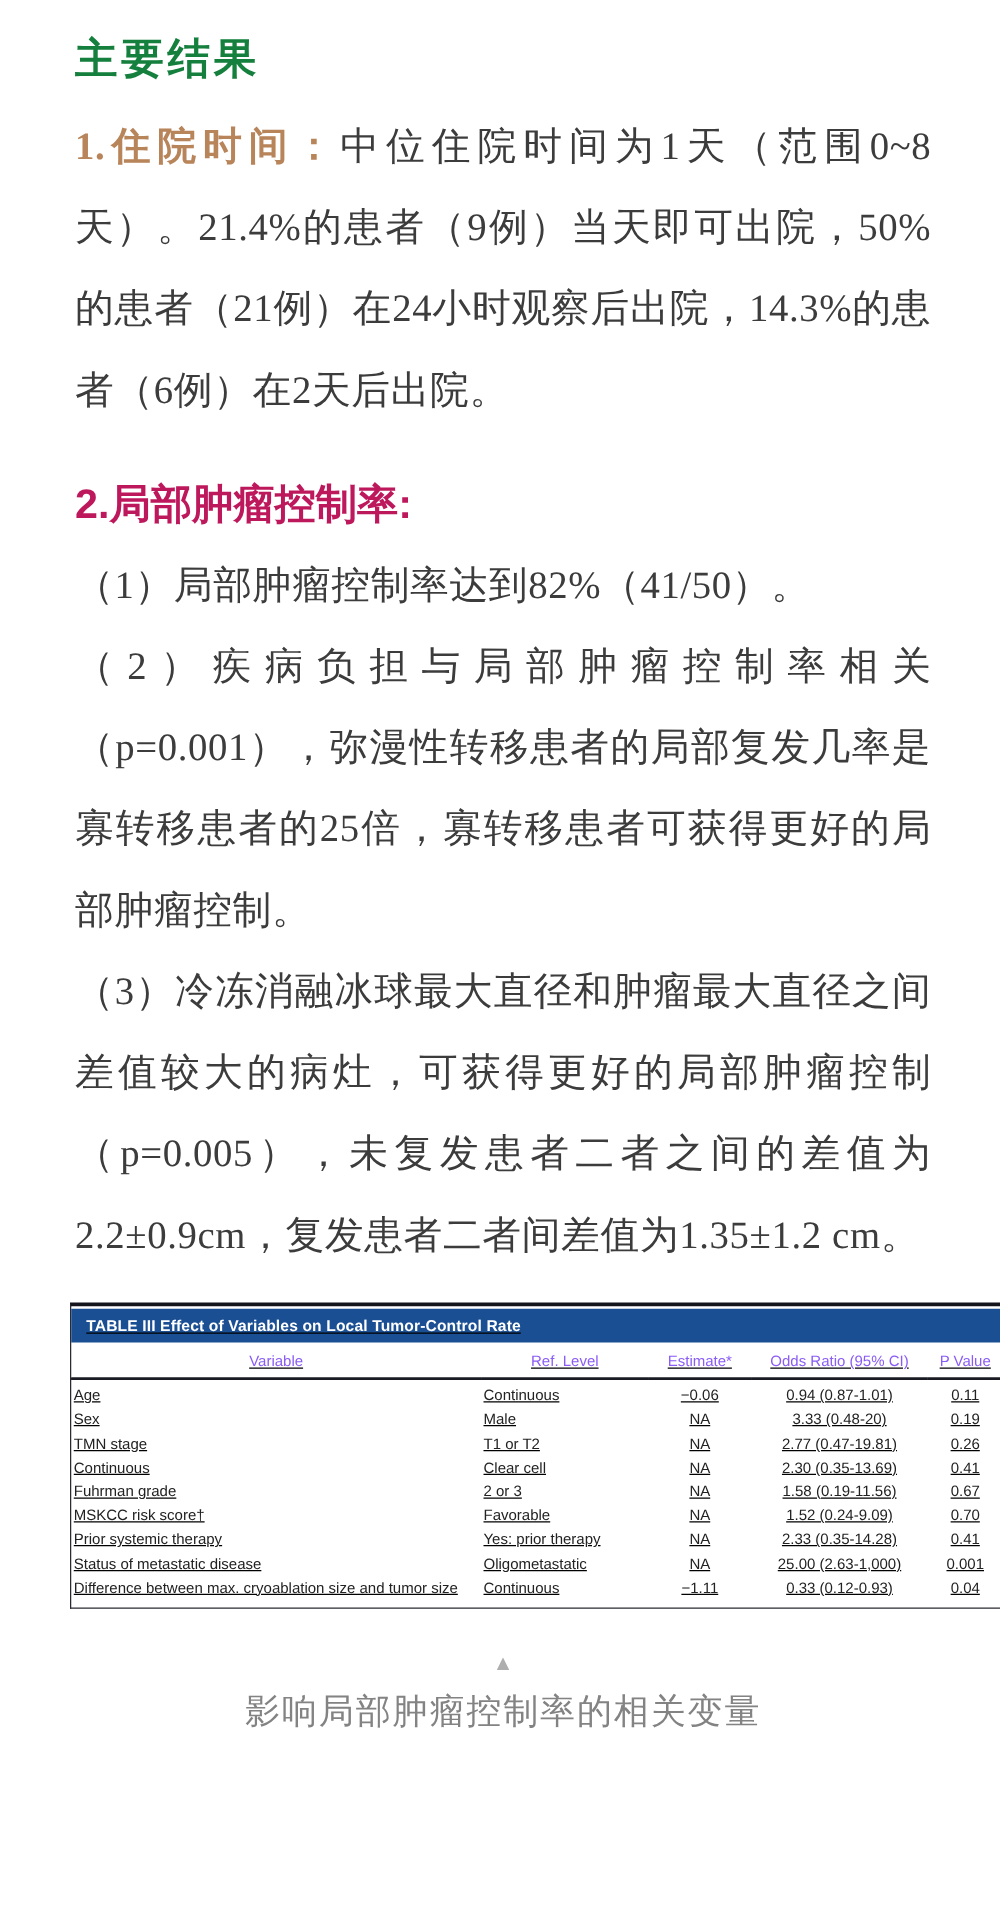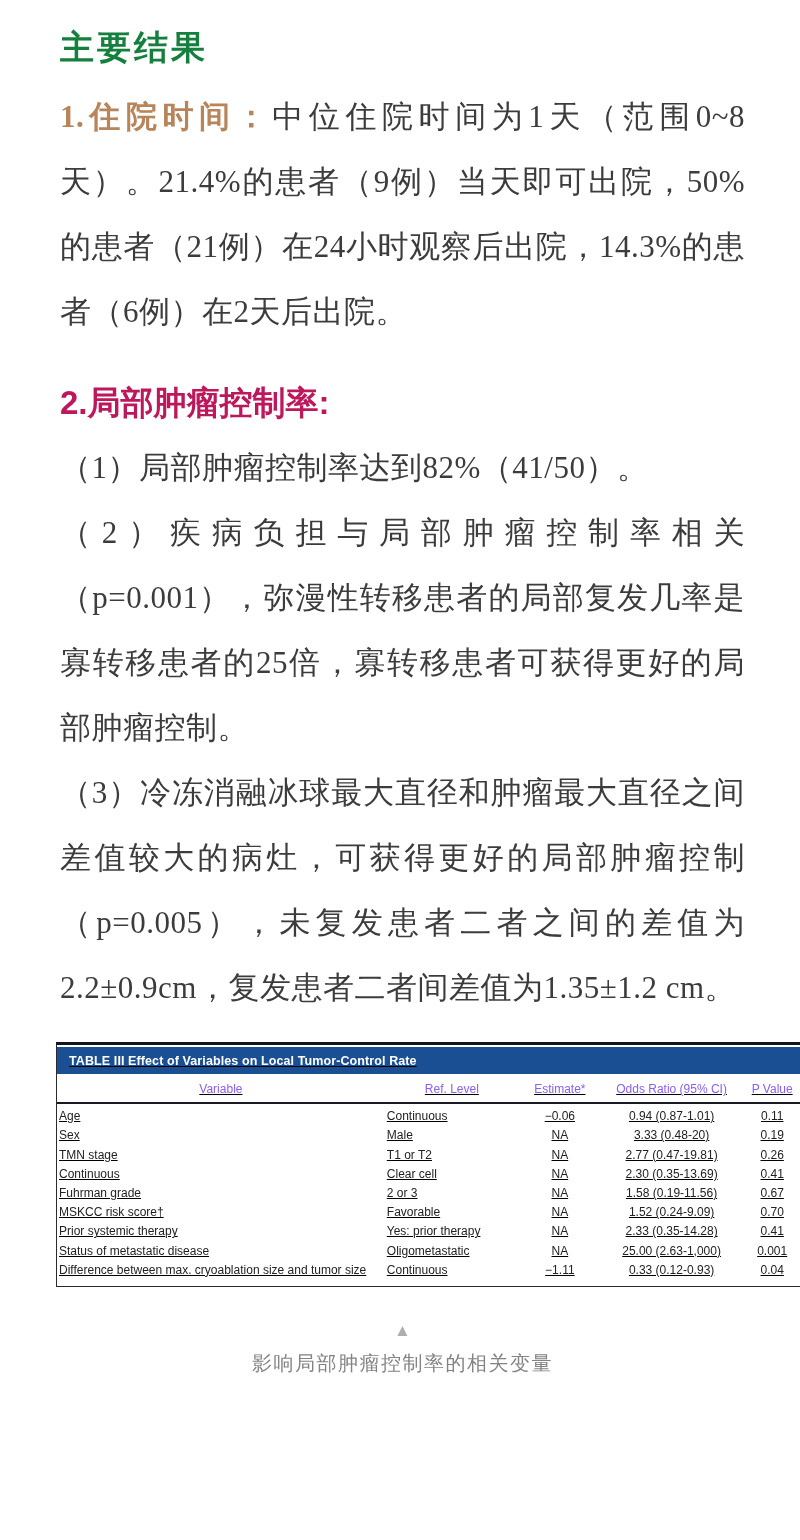--- a/index.html
+++ b/index.html
@@ -108,21 +108,21 @@
     margin-top: 34px;
     text-align: center;
   }
   .tri {
     font-size: 17px;
     line-height: 20px;
     color: #aeaeae;
   }
   .cap-text {
     margin-top: 9px;
-    font-size: 20px;
+    font-size: 28px;
     color: #838383;
     letter-spacing: 1.5px;
   }
 </style>
 </head>
 <body>
 
 <div class="page">
 
   <h1 class="page-title">主要结果</h1>

